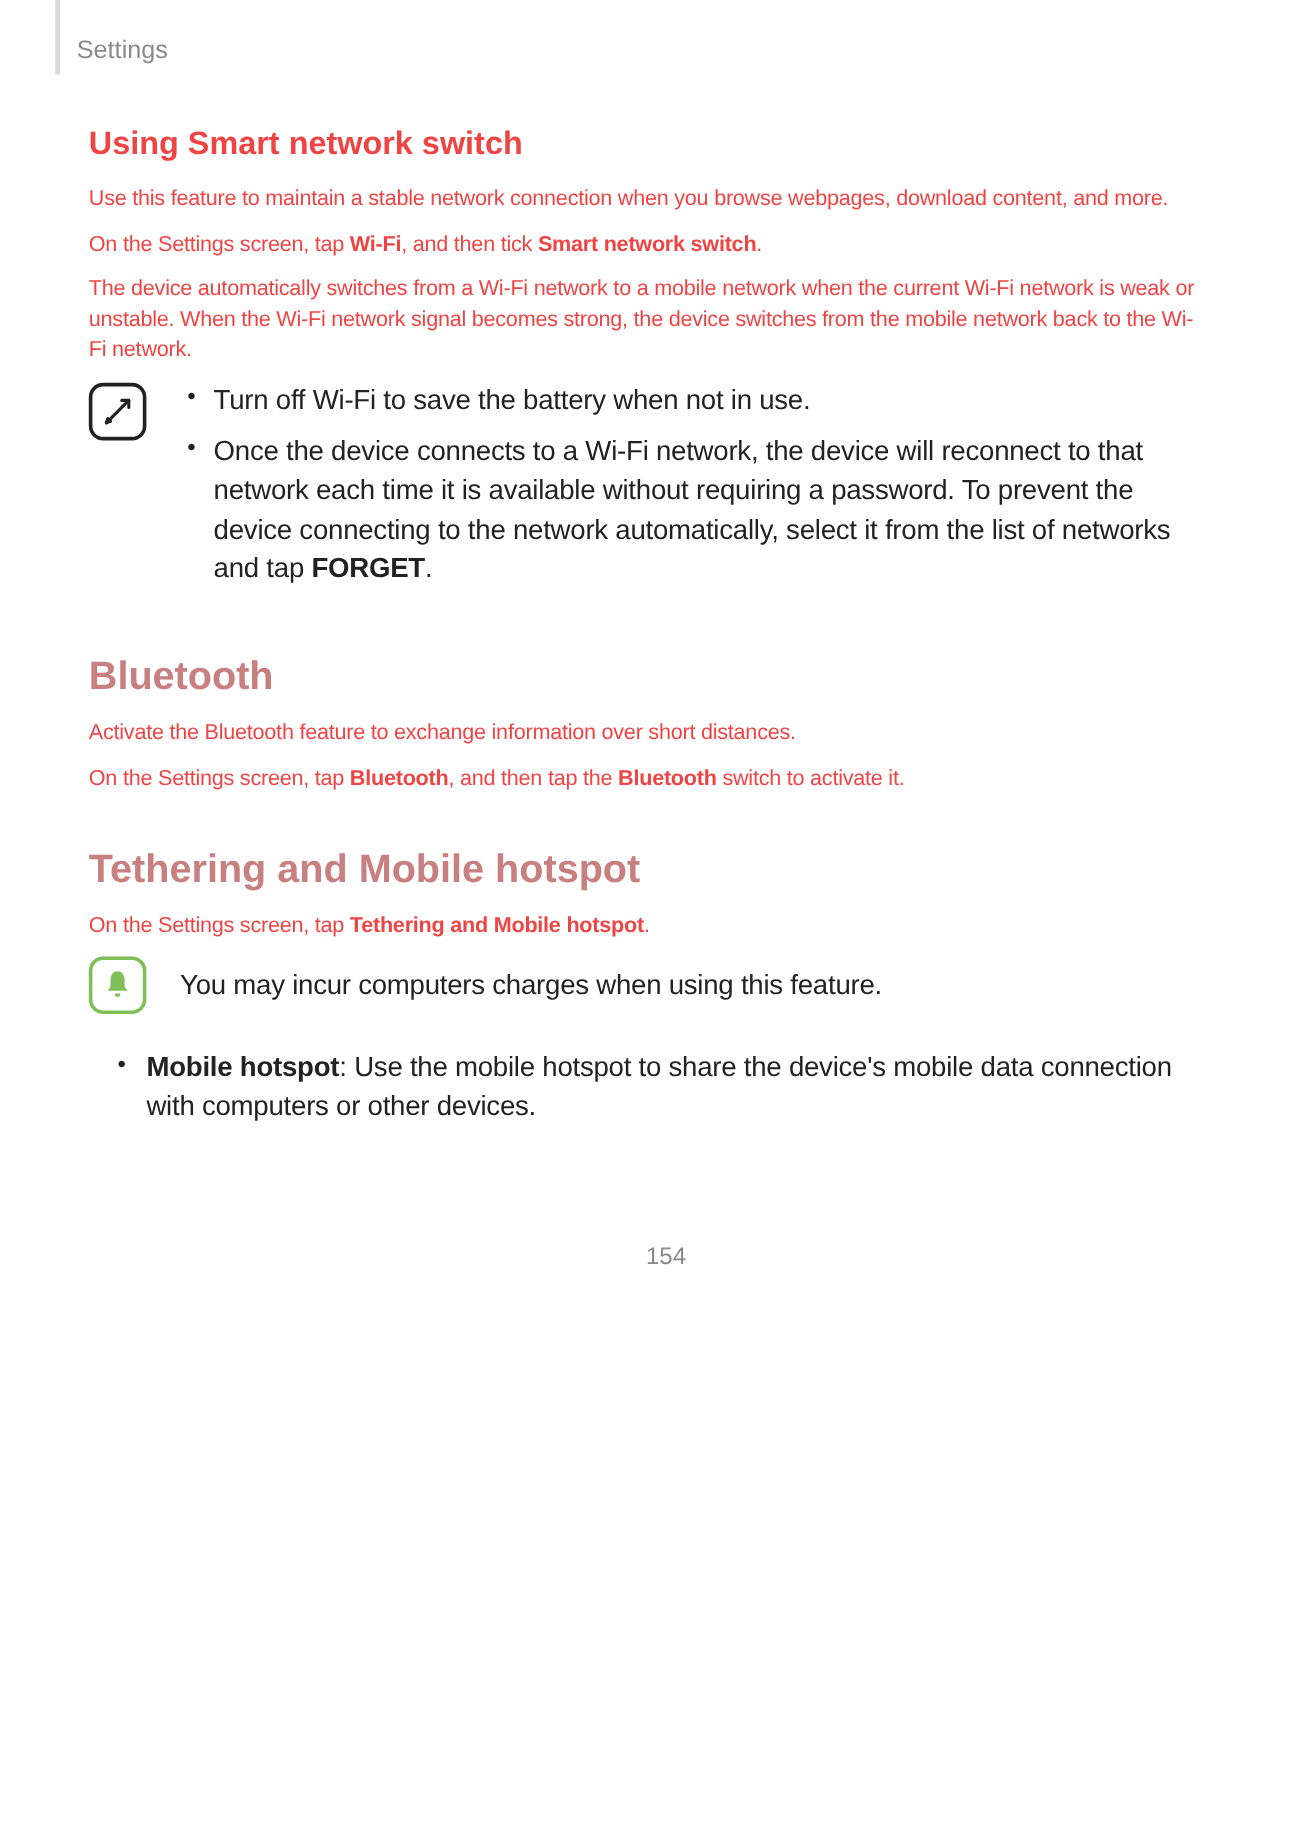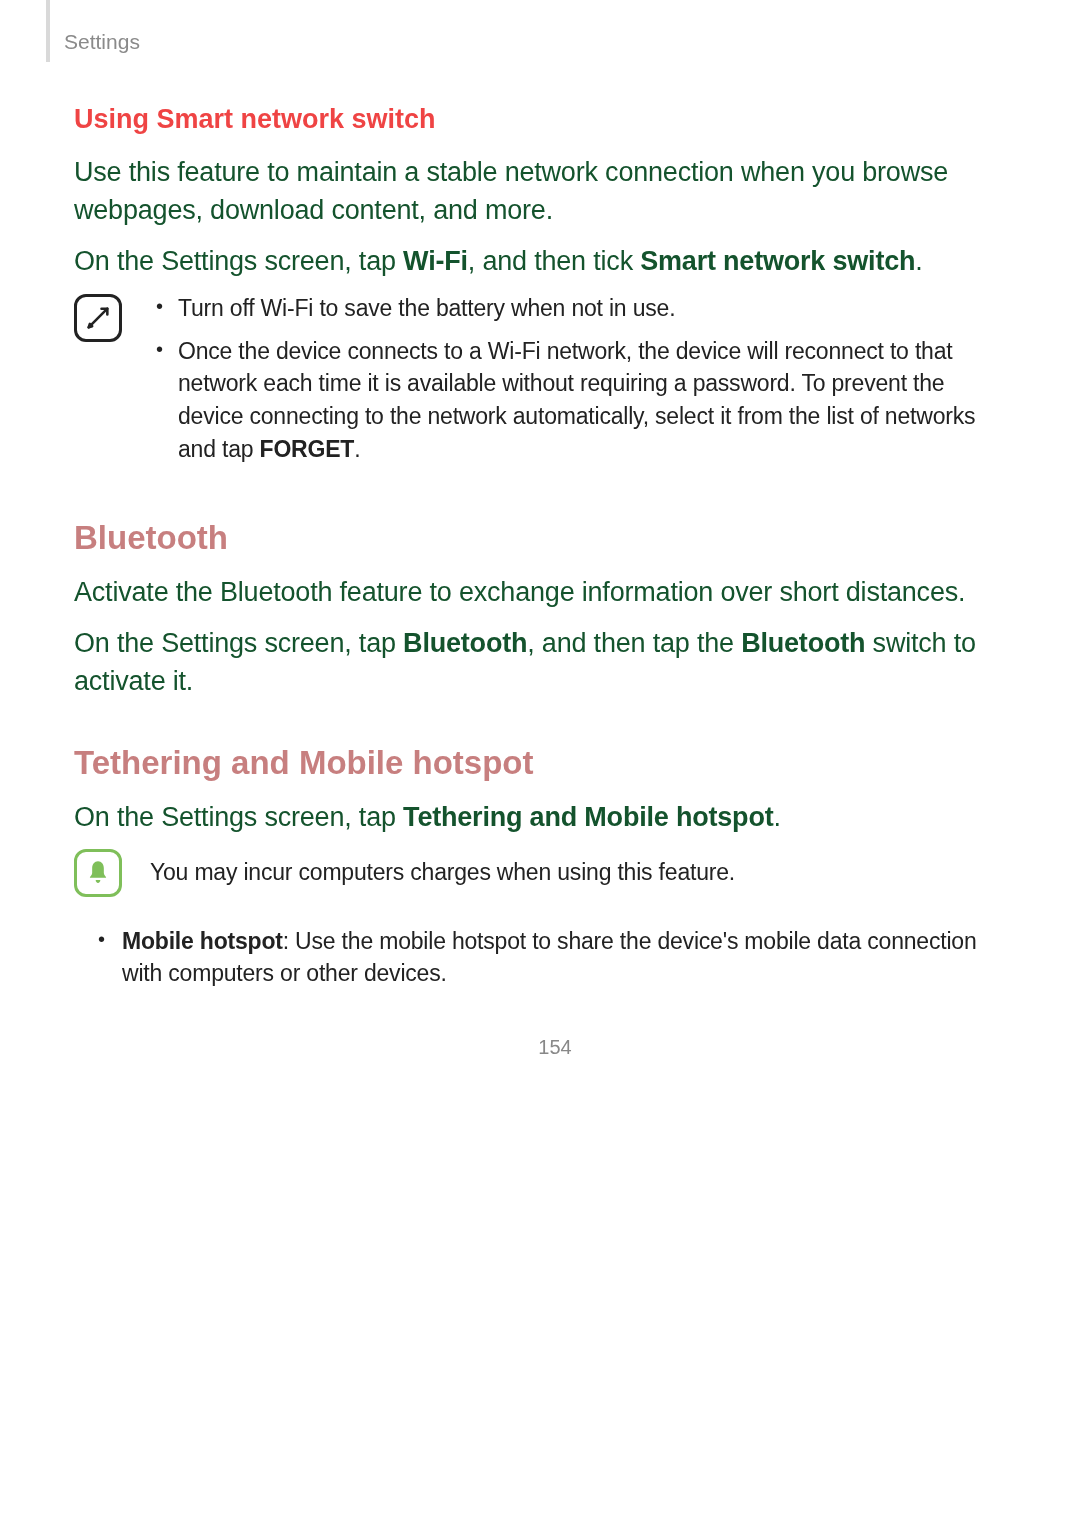--- a/index.html
+++ b/index.html
@@ -23,21 +23,21 @@
     }
 
     .content {
       position: absolute;
       left: 74px;
       top: 104px;
       width: 934px;
     }
 
     .h2 { font-weight: 700; font-size: 27px; color: #ef4444; margin-bottom: 18px; }
-    .p  { font-size: 27px; line-height: 1.42; color: #14532d; margin-bottom: 12px; letter-spacing: -0.2px; }
+    .p  { font-size: 18px; line-height: 1.42; color: #ef4444; margin-bottom: 12px; letter-spacing: -0.2px; }
     .p b { font-weight: 700; }
 
     .note { display: flex; align-items: flex-start; }
     .note .icon-box {
       flex: 0 0 48px; width: 48px; height: 48px;
       border: 3px solid #222; border-radius: 12px;
       display: flex; align-items: center; justify-content: center;
       margin-right: 28px; margin-top: 2px;
     }
     .note ul { list-style: none; flex: 1; }
@@ -110,20 +110,21 @@
   <div class="content">
 
     <div class="h2">Using Smart network switch</div>
 
     <div class="p">Use this feature to maintain a stable network connection when you browse webpages, download content, and more.</div>
 
     <div class="p">
       <span>On the Settings screen, tap </span><b>Wi-Fi</b><span>, and then tick </span><b>Smart network switch</b><span>.</span>
     </div>
 
+    <div class="p">The device automatically switches from a Wi-Fi network to a mobile network when the current Wi-Fi network is weak or unstable. When the Wi-Fi network signal becomes strong, the device switches from the mobile network back to the Wi-Fi network.</div>
 
     <div class="note">
       <div class="icon-box">
         <svg viewBox="0 0 24 24" width="28" height="28" fill="none" stroke="#222" stroke-width="2.2" stroke-linecap="round" stroke-linejoin="round">
           <path d="M4 20 L20 4"></path>
           <path d="M15 4 L20 4 L20 9"></path>
           <path d="M4 20 L7 19 L5 17 Z" fill="#222"></path>
         </svg>
       </div>
       <ul>

